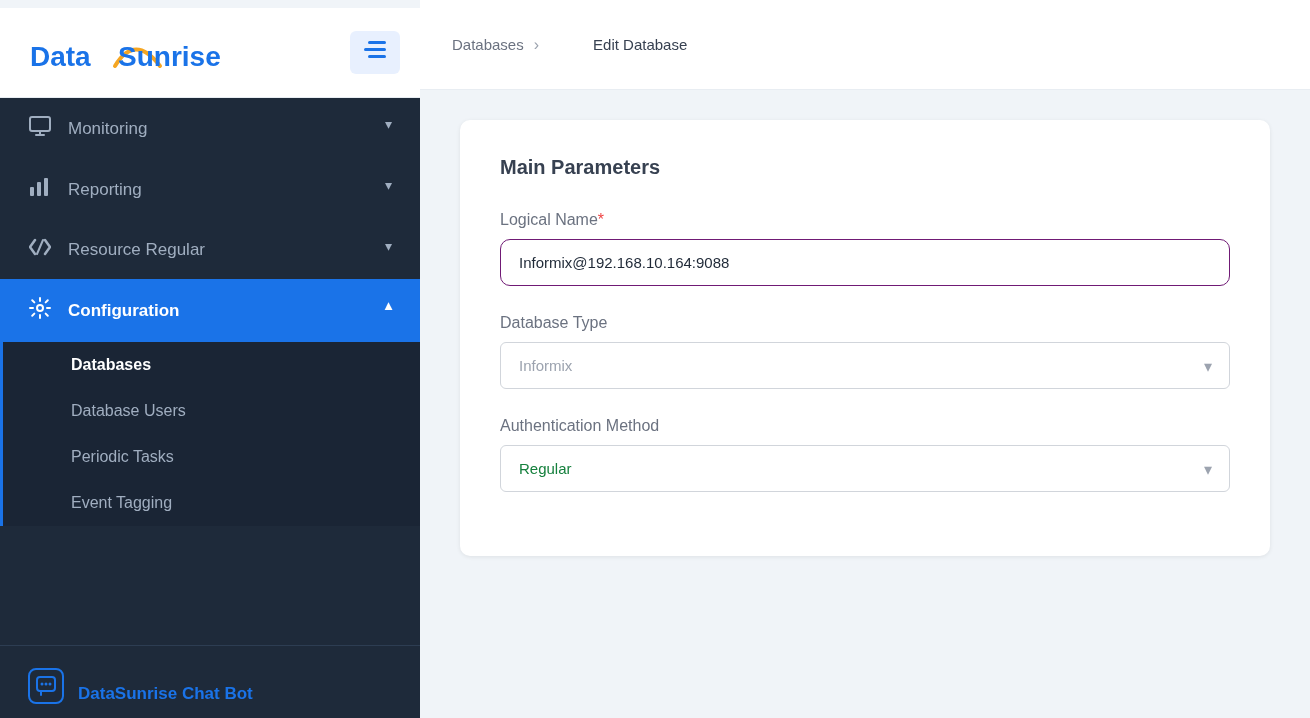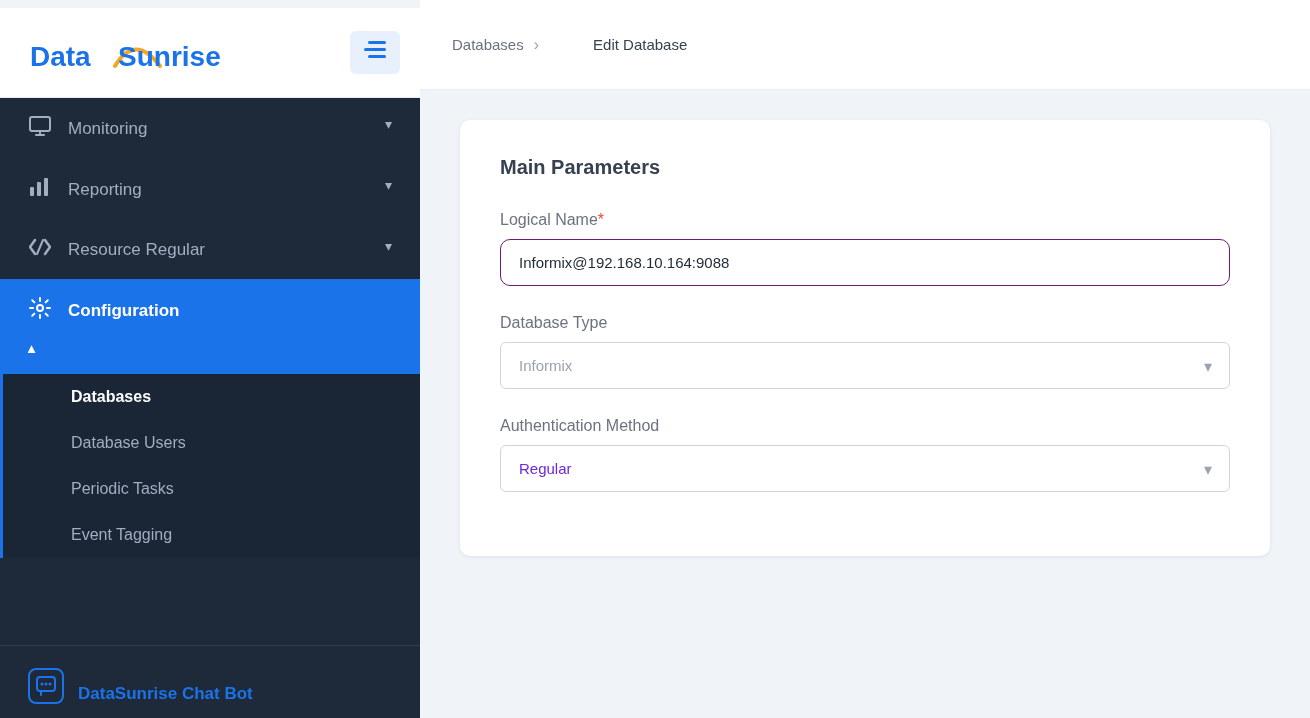--- a/index.html
+++ b/index.html
@@ -62,21 +62,20 @@
     .nav-item-left {
       display: flex;
       align-items: center;
       gap: 16px;
     }
 
     .nav-item.active {
       background: #1a73e8;
       color: #fff;
       font-weight: 700;
-      flex-direction: column;
     }
 
     .nav-icon {
       font-size: 20px;
       width: 24px;
       text-align: center;
       flex-shrink: 0;
     }
 
     .chevron { font-size: 14px; color: #a0aec0; }
@@ -204,21 +203,21 @@
     .form-select-wrapper {
       position: relative;
     }
 
     .form-select {
       width: 100%;
       padding: 14px 18px;
       border: 1px solid #d1d5db;
       border-radius: 6px;
       font-size: 15px;
-      color: #6d28d9;
+      color: #15803d;
       background: #fff;
       appearance: none;
       cursor: pointer;
       outline: none;
     }
 
     .form-select.placeholder-style { color: #9ca3af; border-radius: 6px; }
 
     .select-chevron {
       position: absolute;

